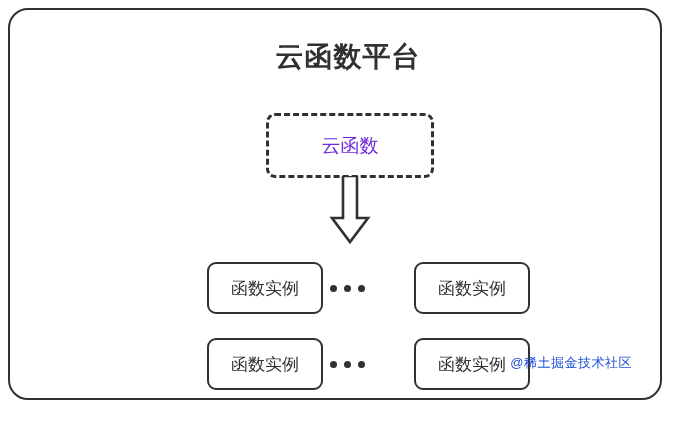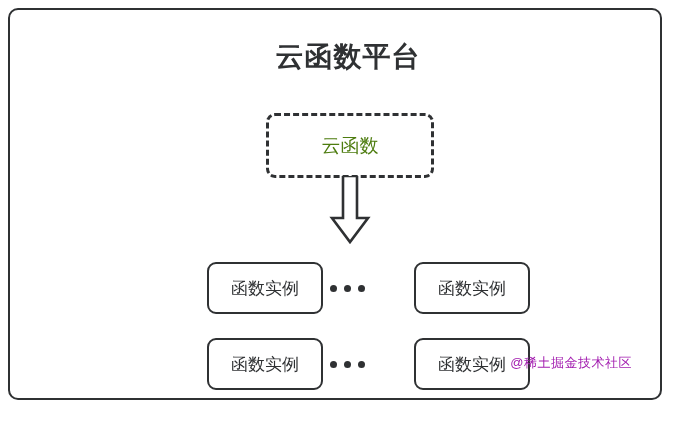--- a/index.html
+++ b/index.html
@@ -19,21 +19,21 @@
   }
   
   #platform-frame {
     position: absolute;
     left: 8px;
     top: 8px;
     width: 654px;
     height: 392px;
     box-sizing: border-box;
     border: 2px solid #2f3133;
-    border-radius: 10px;
+    border-radius: 20px;
     background: #ffffff;
     padding-left: 47px;
   }
   
   #platform-title {
     position: absolute;
     left: 0;
     top: 28px;
     width: 676px;
     text-align: center;
@@ -54,21 +54,21 @@
     box-sizing: border-box;
     border: 3px dashed #2f3133;
     border-radius: 9px;
     background: #ffffff;
     display: flex;
     align-items: center;
     justify-content: center;
   }
   #function-box .box-label {
     font-size: 19px;
-    color: #4d7c0f;
+    color: #6d28d9;
     line-height: 1;
   }
   
   #flow-arrow {
     position: absolute;
     left: 312px;
     top: 166px;
     width: 56px;
     height: 70px;
   }
@@ -119,21 +119,21 @@
     height: 7px;
     border-radius: 50%;
     background: #2f3133;
   }
   
   #watermark {
     position: absolute;
     right: 28px;
     bottom: 26px;
     font-size: 13px;
-    color: #a21caf;
+    color: #1d4ed8;
     letter-spacing: 0.5px;
     white-space: nowrap;
   }
 </style>
 </head>
 <body>
 
 <div id="canvas">
 
   <div id="platform-frame">

